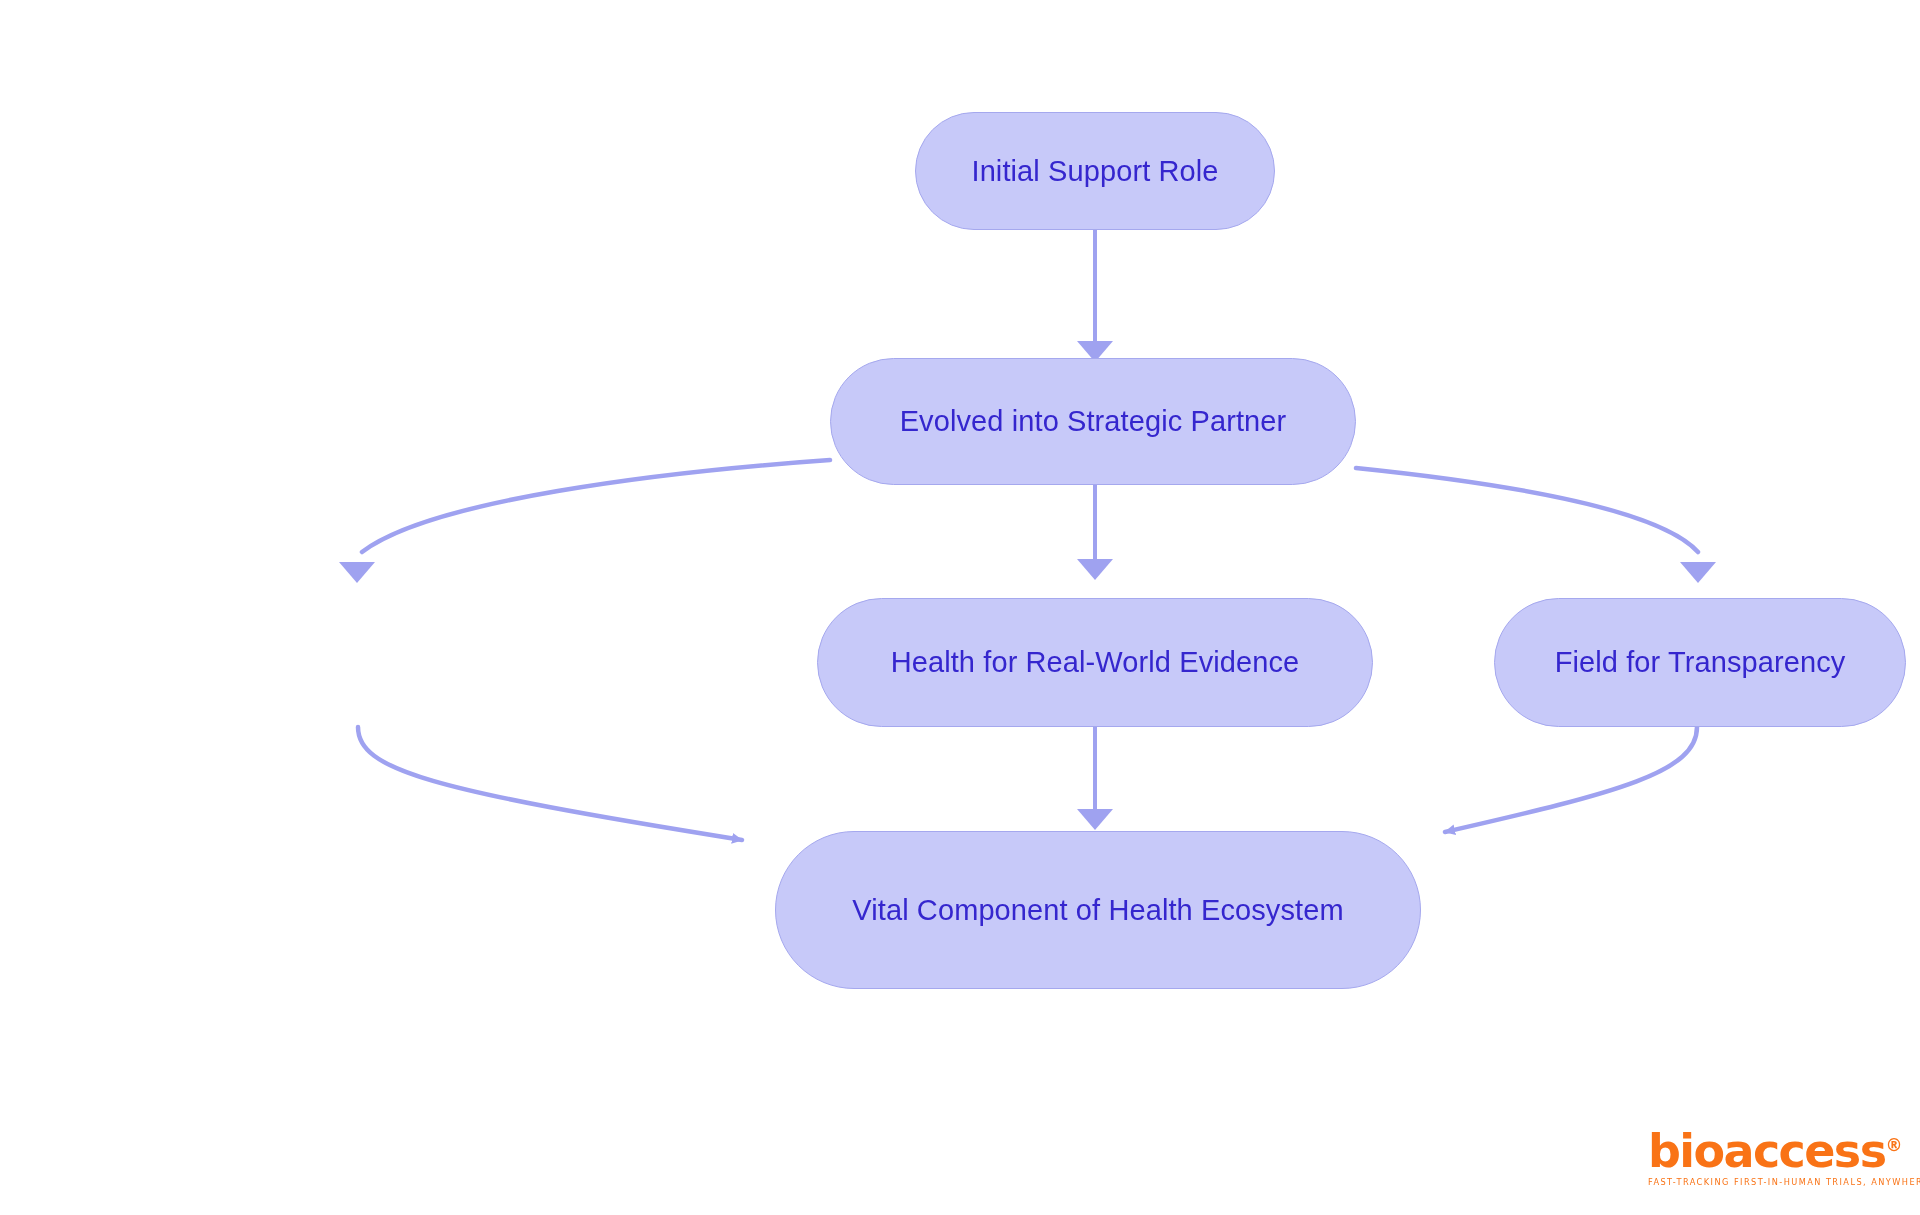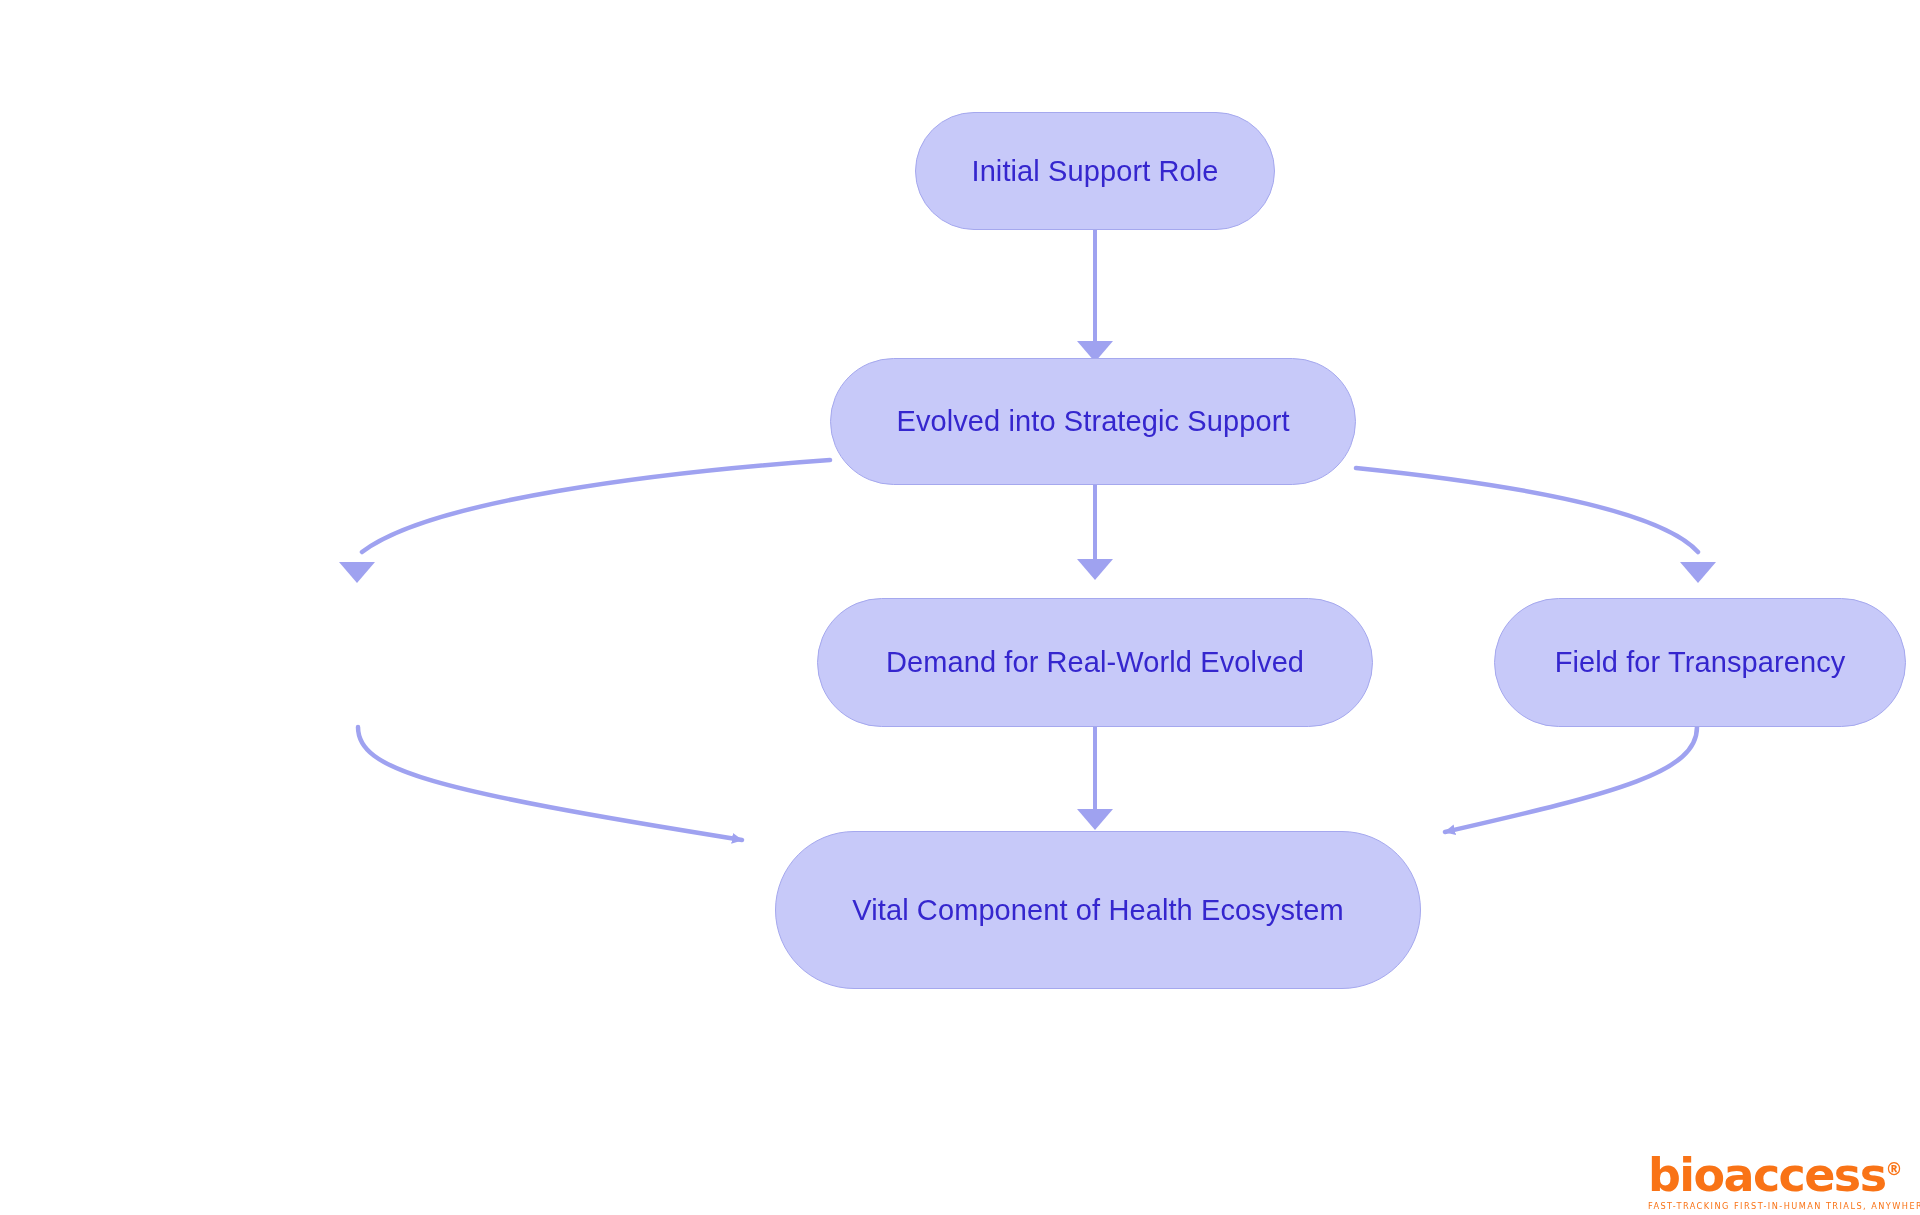--- a/index.html
+++ b/index.html
@@ -48,21 +48,20 @@
   .node-label {
     display: block;
   }
   #logo {
     position: absolute;
     left: 1648px;
     top: 1122px;
     width: 250px;
     height: 66px;
     user-select: none;
-    margin-top: 24px;
   }
   #logo-word {
     font-family: "DejaVu Sans", sans-serif;
     font-weight: bold;
     font-size: 46px;
     color: #f97316;
     letter-spacing: -1.6px;
     line-height: 46px;
     white-space: nowrap;
   }
@@ -129,26 +128,26 @@
     <g>
       <path d="M 1697 727 C 1697 772 1620 792 1445 832" fill="none" stroke="#9fa2f0" stroke-width="4.5" stroke-linecap="round" marker-end="url(#arrow-head)"></path>
     </g>
   </svg>
 
   <div class="node" id="node-initial" style="left:915px; top:112px; width:360px; height:118px;">
     <span class="node-label">Initial Support Role</span>
   </div>
 
   <div class="node" id="node-evolved" style="left:830px; top:358px; width:526px; height:127px;">
-    <span class="node-label">Evolved into Strategic Support</span>
+    <span class="node-label">Evolved into Strategic Partner</span>
   </div>
 
 
   <div class="node" id="node-demand" style="left:817px; top:598px; width:556px; height:129px;">
-    <span class="node-label">Demand for Real-World Evolved</span>
+    <span class="node-label">Health for Real-World Evidence</span>
   </div>
 
   <div class="node" id="node-transparency" style="left:1494px; top:598px; width:412px; height:129px;">
     <span class="node-label">Field for Transparency</span>
   </div>
 
   <div class="node" id="node-vital" style="left:775px; top:831px; width:646px; height:158px;">
     <span class="node-label">Vital Component of Health Ecosystem</span>
   </div>
 

